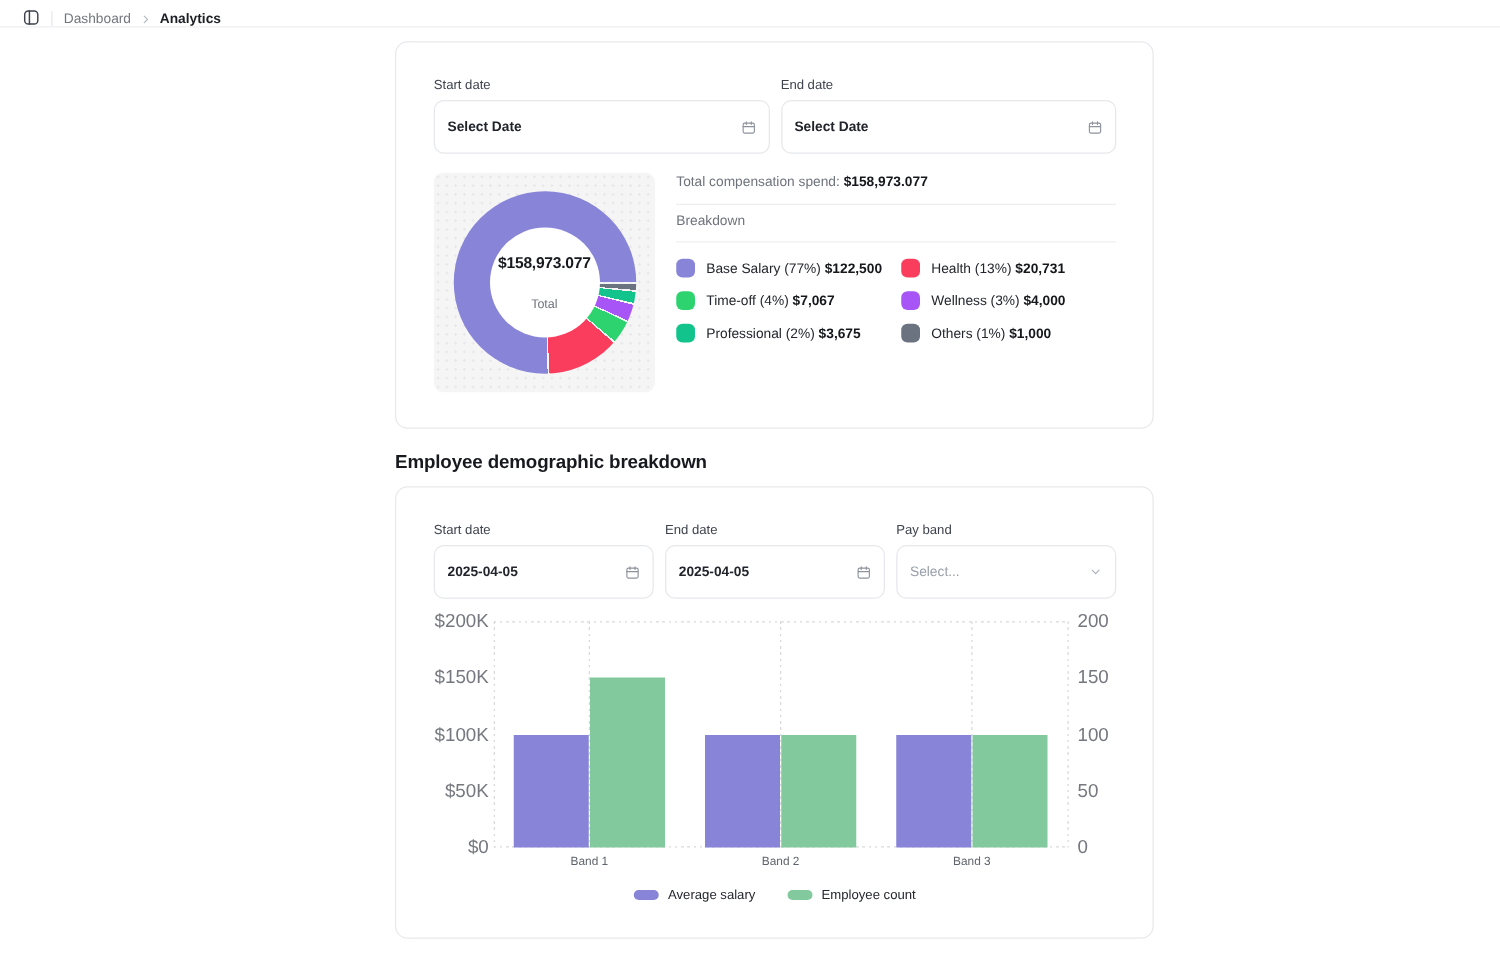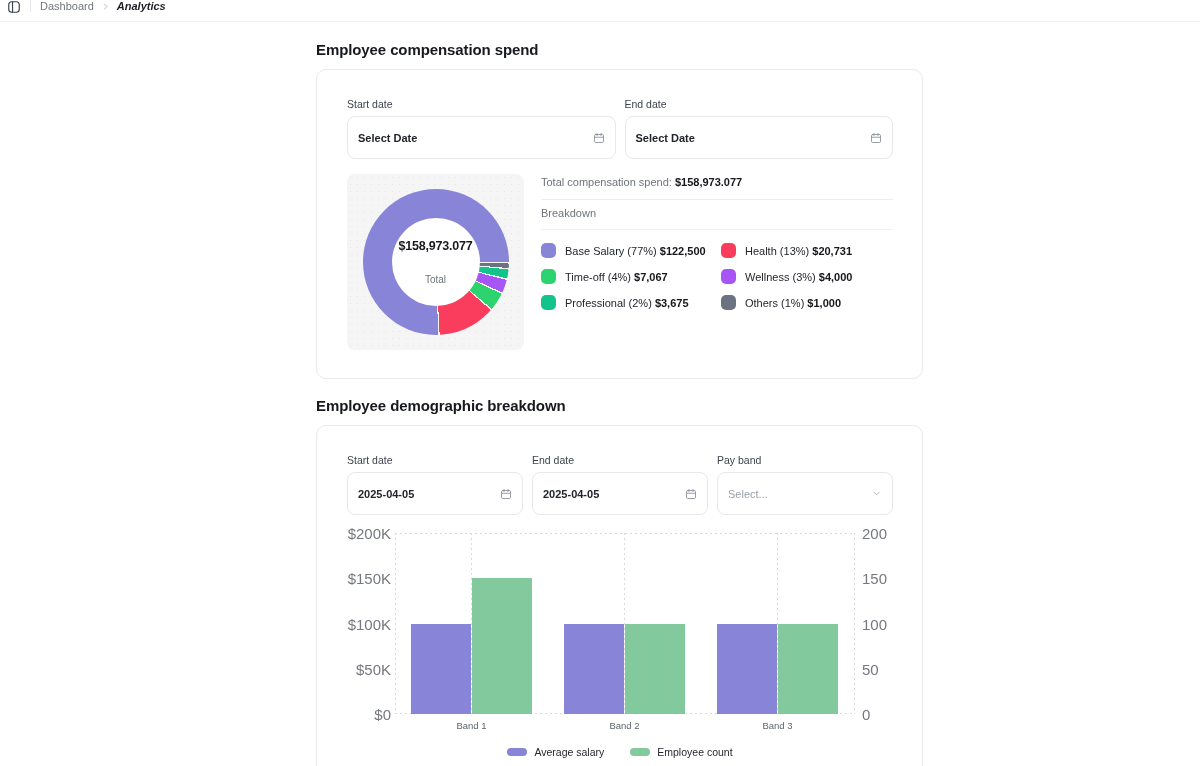--- a/index.html
+++ b/index.html
@@ -1,27 +1,27 @@
 <!DOCTYPE html>
 <html><head>
 <meta charset="utf-8">
 <style>
   * { box-sizing: border-box; margin: 0; padding: 0; }
   html,body { width:1200px; min-height:766px; background:#ffffff;
     font-family:"Liberation Sans", sans-serif; color:#1d2027; }
 
   
-  .topbar { height:22px; display:flex; align-items:flex-start; gap:9px;
-    padding:0 7px; border-bottom:1px solid #eef0f2; background:#fff; }
+  .topbar { height:22px; display:flex; align-items:flex-end; gap:9px;
+    padding:0 18px; border-bottom:1px solid #eef0f2; background:#fff; }
   .tb-icon { display:flex; align-items:center; cursor:pointer; }
   .tb-divider { width:1px; height:12px; background:#e5e7ea; }
   .breadcrumb { display:flex; align-items:center; gap:7px; font-size:11px; }
   .crumb { color:#73787f; cursor:pointer; }
   .crumb-sep { display:flex; align-items:center; }
-  .crumb-current { color:#1c1e24; font-weight:700;font-style:italic; }
+  .crumb-current { color:#1c1e24; font-weight:700; }
 
   
   .main { width:607px; margin-left:316px; }
   .section-title { font-size:15px; font-weight:700; color:#17191e; letter-spacing:-.1px; }
   .section-title.first { margin-top:19px; }
   .section-title.second { margin-top:18px; }
   .card { margin-top:11px; background:#fff; border:1px solid #e8e9ec;
     border-radius:10px; padding:28px 29px 28px 30px; }
 
   
@@ -103,21 +103,20 @@
       <svg width="9" height="9" viewBox="0 0 24 24" fill="none" stroke="#b2b6bd" stroke-width="2.4" stroke-linecap="round">
           <path d="M9 5l7 7-7 7"></path>
         </svg>
     </span>
     <span class="crumb-current">Analytics</span>
   </nav>
 </header>
 
 <main class="main">
 
-  <h2 class="section-title first">Employee compensation spend</h2>
 
   <section class="card">
     <div class="filters">
       <div class="field">
         <label class="field-label">Start date</label>
         <div class="input">
           <span class="val">Select Date</span>
           <svg width="12" height="12" viewBox="0 0 24 24" fill="none" stroke="#8d929c" stroke-width="1.8" stroke-linecap="round">
             <rect x="3" y="5" width="18" height="16" rx="2.5"></rect>
               <path d="M8 3v4M16 3v4M3 10.5h18"></path>

